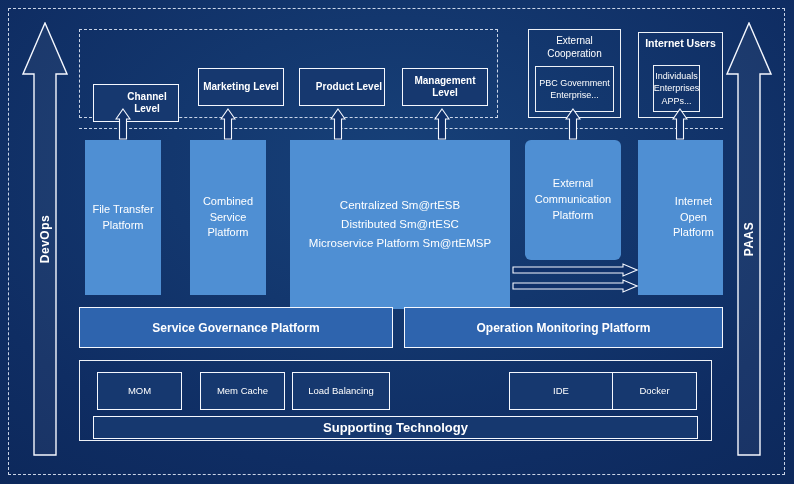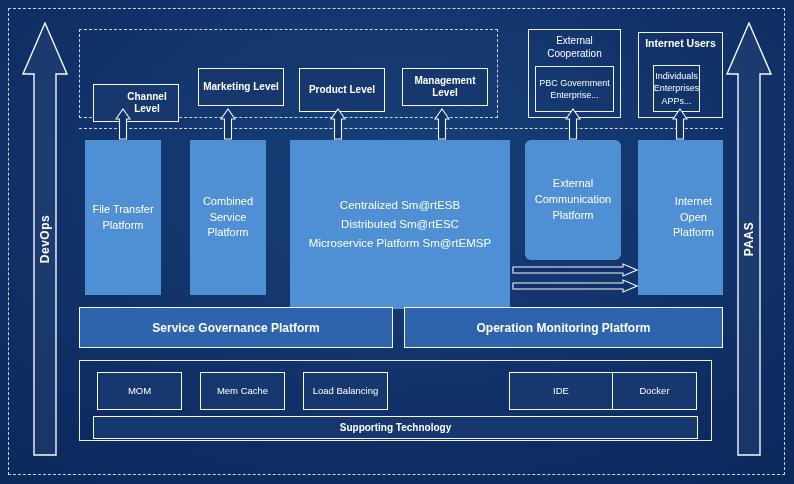--- a/index.html
+++ b/index.html
@@ -46,21 +46,21 @@
   </div>
 
   <div class="abs dashed-border" style="left:79px;top:29px;width:419px;height:89px;"></div>
 
   <div class="abs darkbox center lvl" style="left:93px;top:84px;width:86px;height:38px;padding-left:24px;">
     <span>Channel Level</span>
   </div>
   <div class="abs darkbox center lvl" style="left:198px;top:68px;width:86px;height:38px;">
     <span>Marketing Level</span>
   </div>
-  <div class="abs darkbox center lvl" style="left:299px;top:68px;width:86px;height:44px;">
+  <div class="abs darkbox center lvl" style="left:299px;top:68px;width:86px;height:38px;justify-content:flex-end;">
     <span>Product Level</span>
   </div>
   <div class="abs darkbox center lvl" style="left:402px;top:68px;width:86px;height:38px;">
     <span>Management Level</span>
   </div>
 
   <div class="abs solid-border" style="left:528px;top:29px;width:93px;height:89px;">
     <div class="group-title">External Cooperation</div>
     <div class="abs solid-border center inner-member" style="left:6px;top:36px;width:79px;height:46px;">
       <span>PBC Government Enterprise...</span>
@@ -130,27 +130,27 @@
   </div>
 
   <div class="abs solid-border" style="left:79px;top:360px;width:633px;height:81px;"></div>
 
   <div class="abs darkbox center tech" style="left:97px;top:372px;width:85px;height:38px;">
     <span>MOM</span>
   </div>
   <div class="abs darkbox center tech" style="left:200px;top:372px;width:85px;height:38px;">
     <span>Mem Cache</span>
   </div>
-  <div class="abs darkbox center tech" style="left:303px;top:372px;width:85px;height:38px;">
+  <div class="abs darkbox center tech" style="left:292px;top:372px;width:98px;height:38px;">
     <span>Load Balancing</span>
   </div>
   <div class="abs darkbox center tech" style="left:509px;top:372px;width:104px;height:38px;">
     <span>IDE</span>
   </div>
   <div class="abs darkbox center tech" style="left:612px;top:372px;width:85px;height:38px;">
     <span>Docker</span>
   </div>
 
-  <div class="abs darkbox center" style="left:93px;top:416px;width:605px;height:23px;font-weight:bold;font-size:10px;">
+  <div class="abs darkbox center" style="left:93px;top:416px;width:605px;height:23px;font-weight:bold;font-size:13px;">
     <span>Supporting Technology</span>
   </div>
 
 </div>
 
 </body></html>

